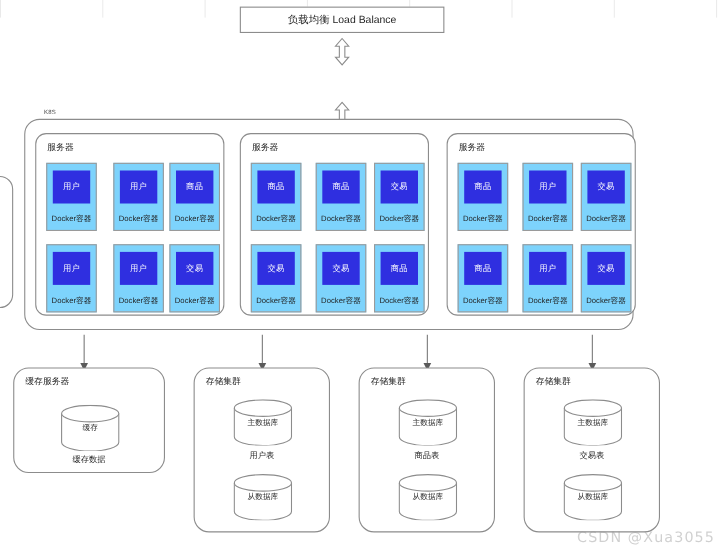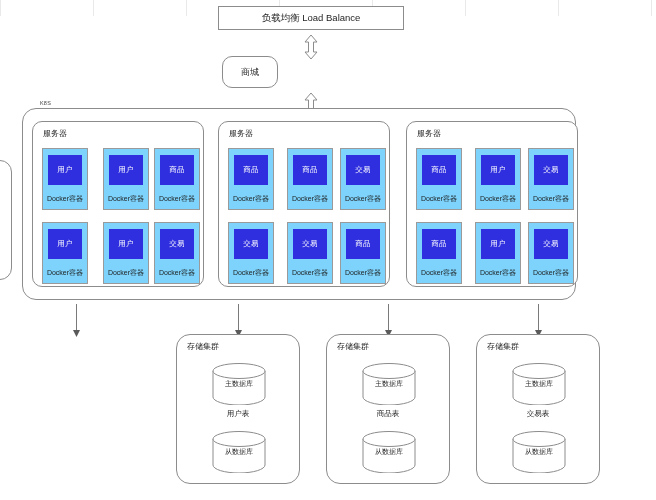--- a/index.html
+++ b/index.html
@@ -199,23 +199,20 @@
   <div class="box center-text lb">
     <span>负载均衡 Load Balance</span>
   </div>
 
   <div class="dbl-arrow" style="left:301px; top:34px;">
     <svg width="20" height="26" viewBox="0 0 20 26">
       <polygon points="10,1 16,8 12.5,8 12.5,18 16,18 10,25 4,18 7.5,18 7.5,8 4,8" fill="#ffffff" stroke="#8c8c8c" stroke-width="1"></polygon>
     </svg>
   </div>
 
-  <div class="box rounded center-text app-box app-mall">
-    <span>商城</span>
-  </div>
 
   <div class="dbl-arrow" style="left:301px; top:92px;">
     <svg width="20" height="26" viewBox="0 0 20 26">
       <polygon points="10,1 16,8 12.5,8 12.5,18 16,18 10,25 4,18 7.5,18 7.5,8 4,8" fill="#ffffff" stroke="#8c8c8c" stroke-width="1"></polygon>
     </svg>
   </div>
 
   <div class="box rounded-lg edge-stub"></div>
 
   <div class="k8s-label">K8S</div>
@@ -324,20 +321,31 @@
       <polygon points="4.5,33 1,26 8,26" fill="#5a5a5a"></polygon>
     </svg>
   </div>
   <div class="down-arrow" style="left:534px; top:304px;">
     <svg width="9" height="34" viewBox="0 0 9 34">
       <line x1="4.5" y1="0" x2="4.5" y2="27" stroke="#7a7a7a" stroke-width="1"></line>
       <polygon points="4.5,33 1,26 8,26" fill="#5a5a5a"></polygon>
     </svg>
   </div>
 
+  <div class="box rounded-lg store cache-panel">
+    <div class="store-title">缓存服务器</div>
+    <div class="cyl" style="left:42px; top:33px;">
+      <svg width="54" height="42" viewBox="0 0 54 42">
+        <path d="M1,8 L1,34 A26,8 0 0 0 53,34 L53,8" fill="#ffffff" stroke="#8c8c8c" stroke-width="1"></path>
+        <ellipse cx="27" cy="8" rx="26" ry="7.5" fill="#ffffff" stroke="#8c8c8c" stroke-width="1"></ellipse>
+      </svg>
+      <div class="cyl-text">缓存</div>
+    </div>
+    <div class="cyl-caption" style="top:78px;">缓存数据</div>
+  </div>
 
   <div class="box rounded-lg store sc1">
     <div class="store-title">存储集群</div>
     <div class="cyl" style="left:35px; top:28px;">
       <svg width="54" height="42" viewBox="0 0 54 42">
         <path d="M1,8 L1,34 A26,8 0 0 0 53,34 L53,8" fill="#ffffff" stroke="#8c8c8c" stroke-width="1"></path>
         <ellipse cx="27" cy="8" rx="26" ry="7.5" fill="#ffffff" stroke="#8c8c8c" stroke-width="1"></ellipse>
       </svg>
       <div class="cyl-text">主数据库</div>
     </div>
@@ -382,14 +390,15 @@
     <div class="cyl-caption" style="top:74px;">交易表</div>
     <div class="cyl" style="left:35px; top:96px;">
       <svg width="54" height="42" viewBox="0 0 54 42">
         <path d="M1,8 L1,34 A26,8 0 0 0 53,34 L53,8" fill="#ffffff" stroke="#8c8c8c" stroke-width="1"></path>
         <ellipse cx="27" cy="8" rx="26" ry="7.5" fill="#ffffff" stroke="#8c8c8c" stroke-width="1"></ellipse>
       </svg>
       <div class="cyl-text">从数据库</div>
     </div>
   </div>
 
+  <div class="watermark">CSDN @Xua3055</div>
 
 </div>
 
 </body></html>

